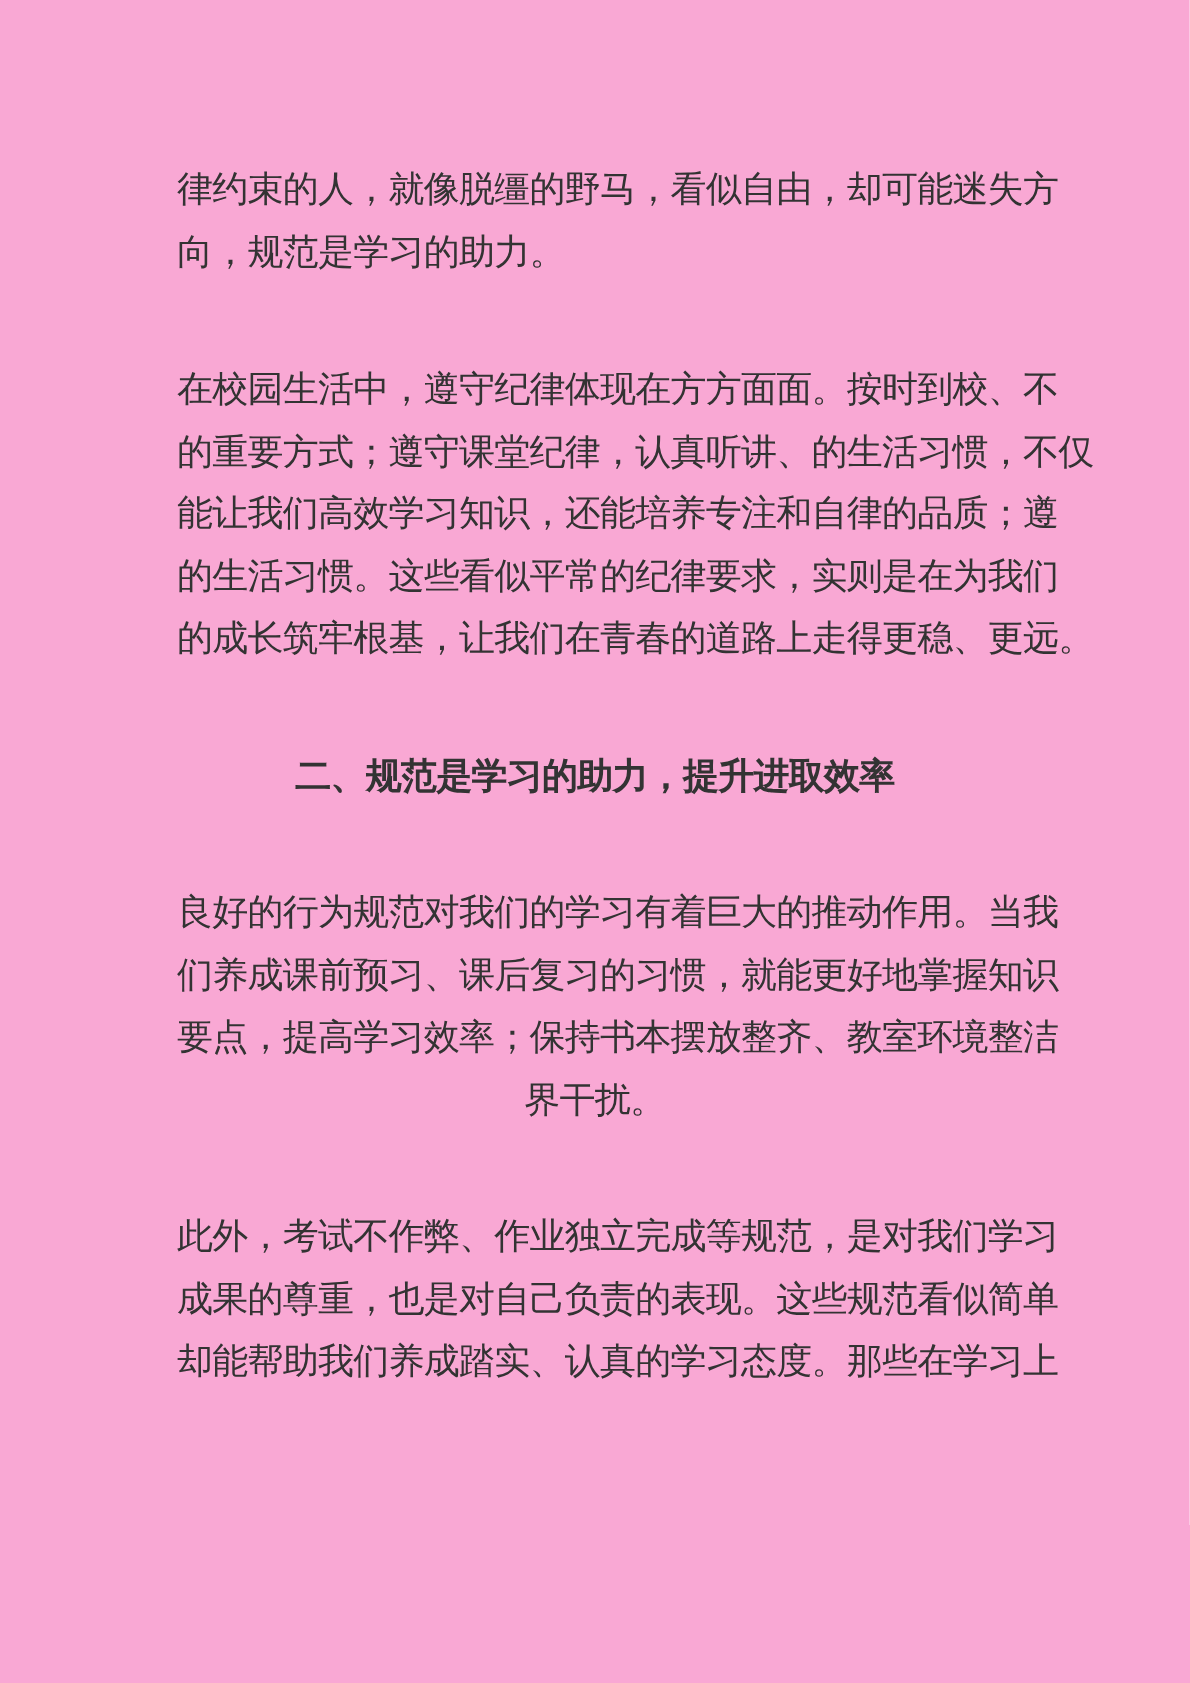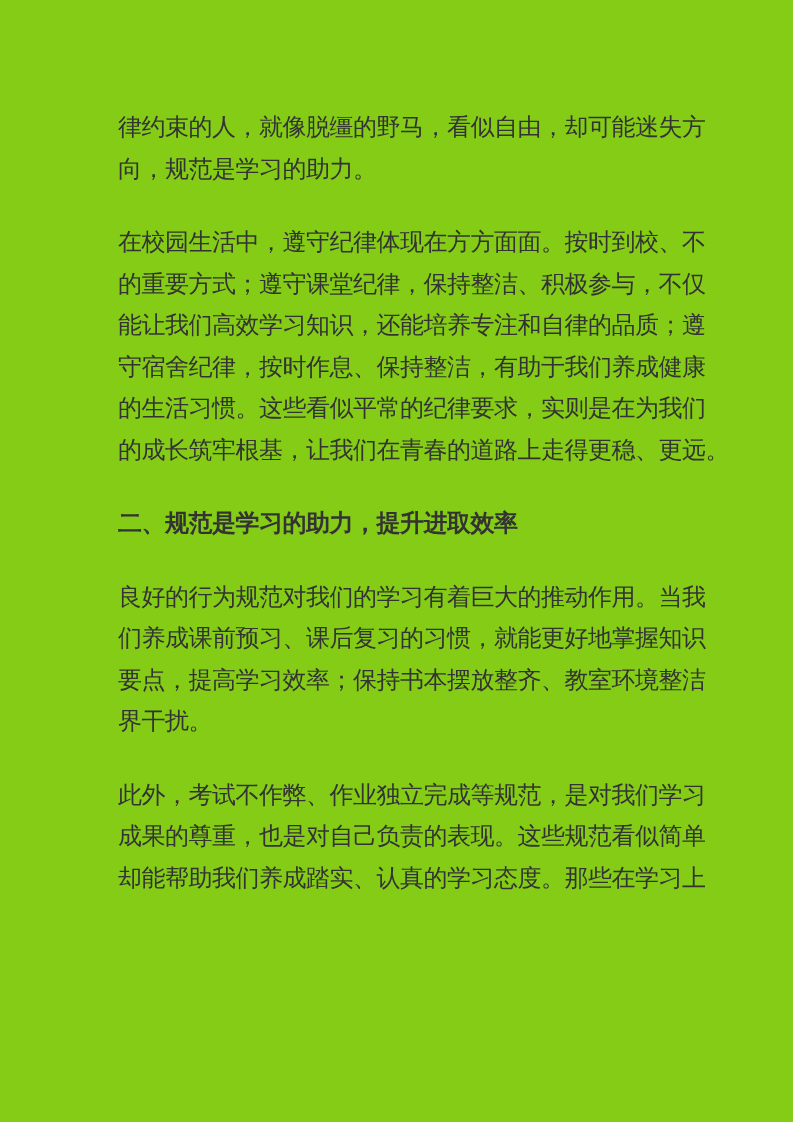--- a/index.html
+++ b/index.html
@@ -9,28 +9,29 @@
   }
   body {
     width: 793px;
     height: 1122px;
     overflow: hidden;
   }
   .doc-page {
     box-sizing: border-box;
     width: 793px;
     height: 1122px;
-    background: #84cc16;
+    background: #f9a8d4;
     padding: 106px 118px 0 118px;
     font-family: "Liberation Sans", "DejaVu Sans", sans-serif;
     font-size: 24px;
     color: #333333;
   }
   .block + .block {
-    margin-top: 32px;
+    margin-top: 50px;
+    text-align: center;
   }
   .text-line {
     line-height: 41.5px;
     white-space: nowrap;
     letter-spacing: -0.5px;
   }
   .heading .text-line {
     font-weight: bold; 
   }
 </style>
@@ -39,23 +40,22 @@
 
 <div class="doc-page">
 
   <div class="block paragraph">
     <div class="text-line">律约束的人，就像脱缰的野马，看似自由，却可能迷失方</div>
     <div class="text-line">向，规范是学习的助力。</div>
   </div>
 
   <div class="block paragraph">
     <div class="text-line">在校园生活中，遵守纪律体现在方方面面。按时到校、不</div>
-    <div class="text-line">的重要方式；遵守课堂纪律，保持整洁、积极参与，不仅</div>
+    <div class="text-line">的重要方式；遵守课堂纪律，认真听讲、的生活习惯，不仅</div>
     <div class="text-line">能让我们高效学习知识，还能培养专注和自律的品质；遵</div>
-    <div class="text-line">守宿舍纪律，按时作息、保持整洁，有助于我们养成健康</div>
     <div class="text-line">的生活习惯。这些看似平常的纪律要求，实则是在为我们</div>
     <div class="text-line">的成长筑牢根基，让我们在青春的道路上走得更稳、更远。</div>
   </div>
 
   <div class="block heading">
     <div class="text-line">二、规范是学习的助力，提升进取效率</div>
   </div>
 
   <div class="block paragraph">
     <div class="text-line">良好的行为规范对我们的学习有着巨大的推动作用。当我</div>

